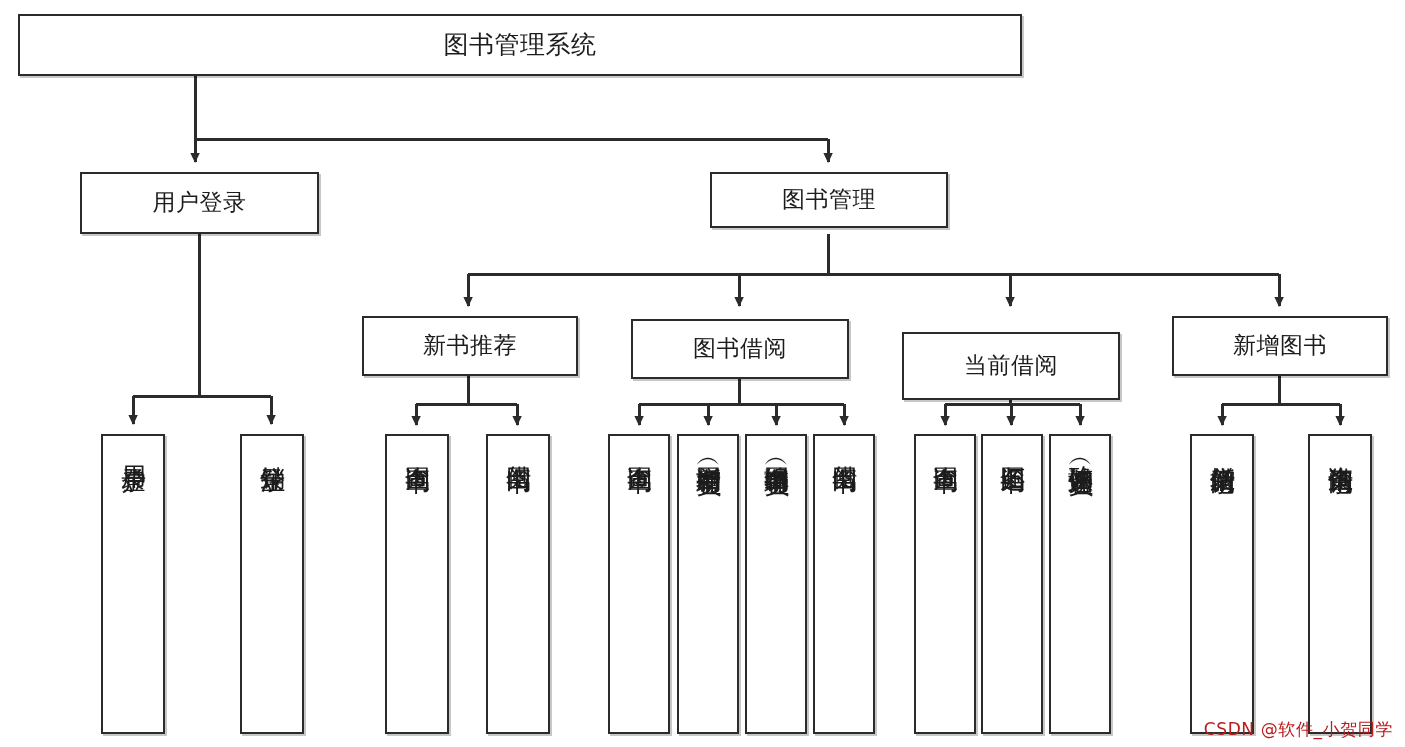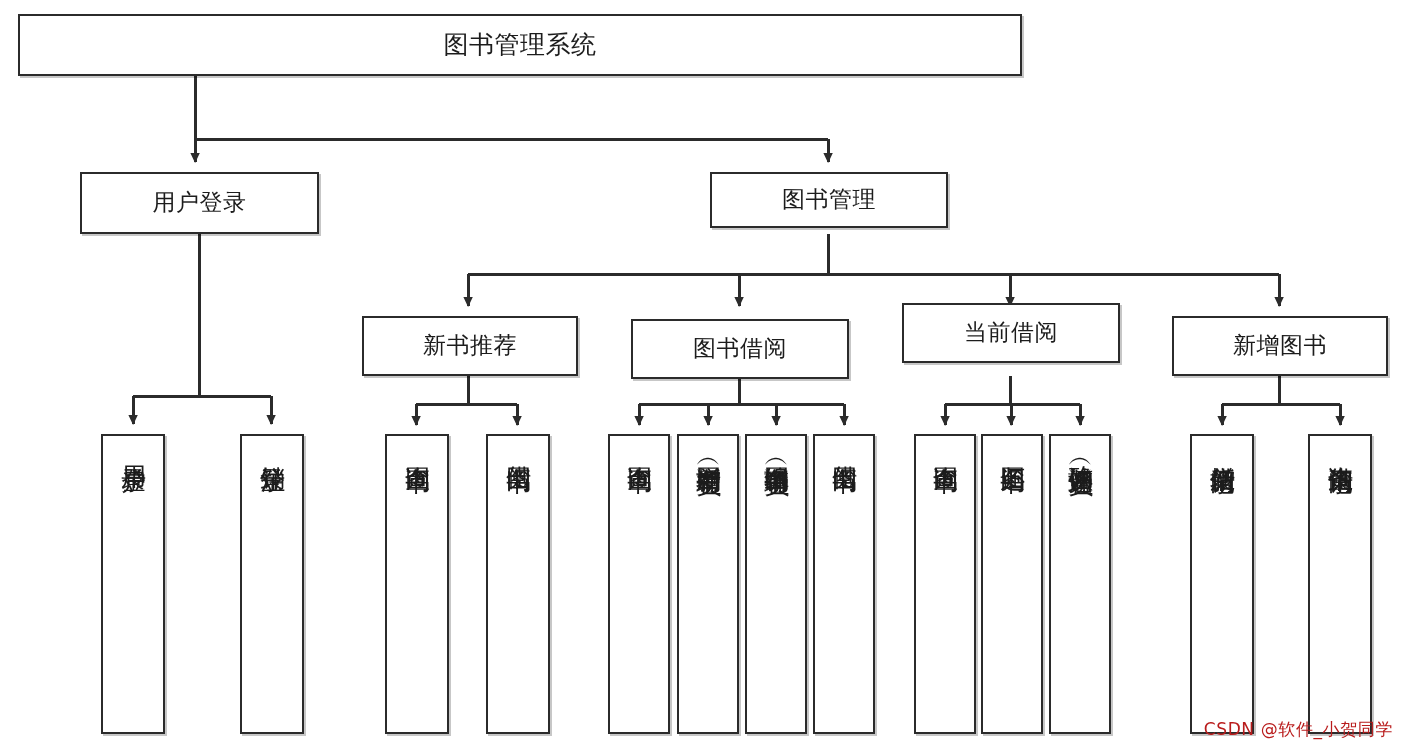--- a/index.html
+++ b/index.html
@@ -145,21 +145,21 @@
   </div>
 
   <div class="node horizontal" style="left:362px; top:316px; width:216px; height:60px;">
     <span class="label">新书推荐</span>
   </div>
 
   <div class="node horizontal" style="left:631px; top:319px; width:218px; height:60px;">
     <span class="label">图书借阅</span>
   </div>
 
-  <div class="node horizontal" style="left:902px; top:303px; width:218px; height:60px;">
+  <div class="node horizontal" style="left:902px; top:332px; width:218px; height:68px;">
     <span class="label">当前借阅</span>
   </div>
 
   <div class="node horizontal" style="left:1172px; top:316px; width:216px; height:60px;">
     <span class="label">新增图书</span>
   </div>
 
   <div class="node vertical" style="left:101px; top:434px; width:64px; height:300px;">
     <span class="label">用户登录</span>
   </div>

